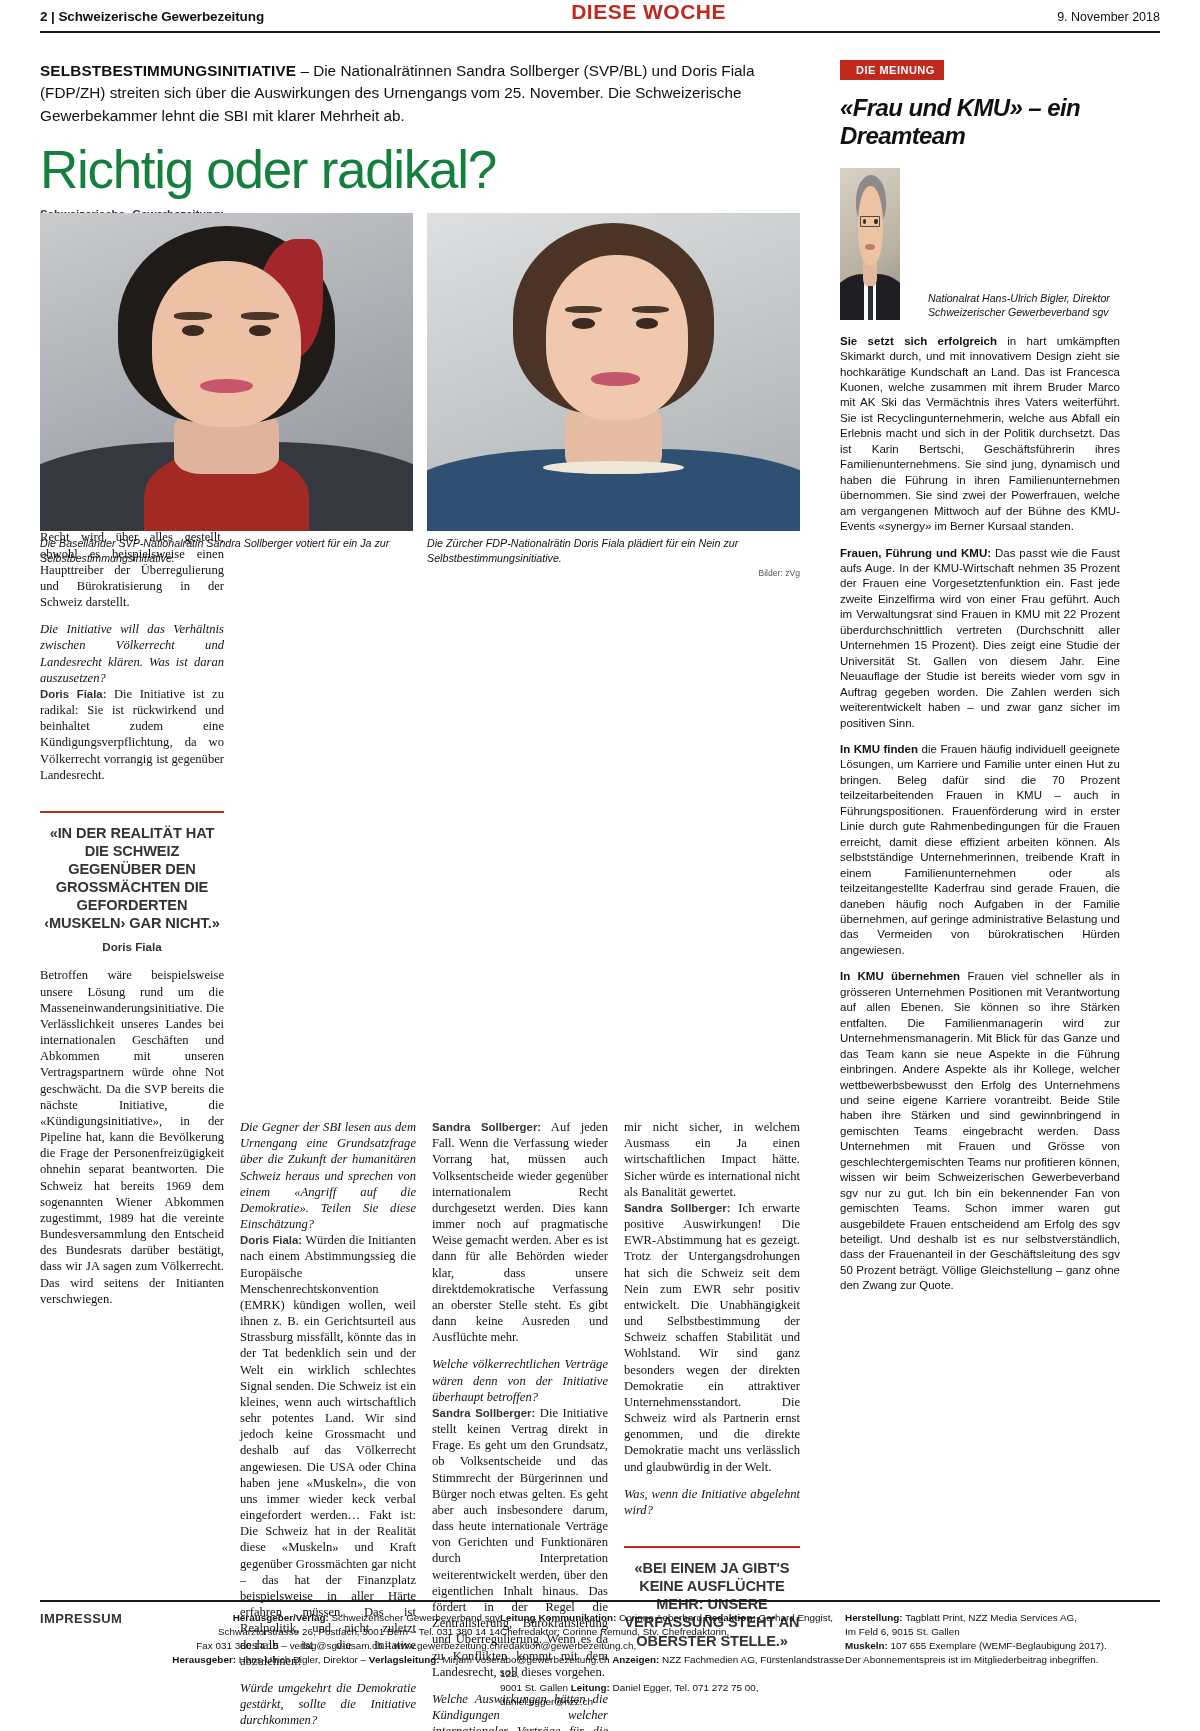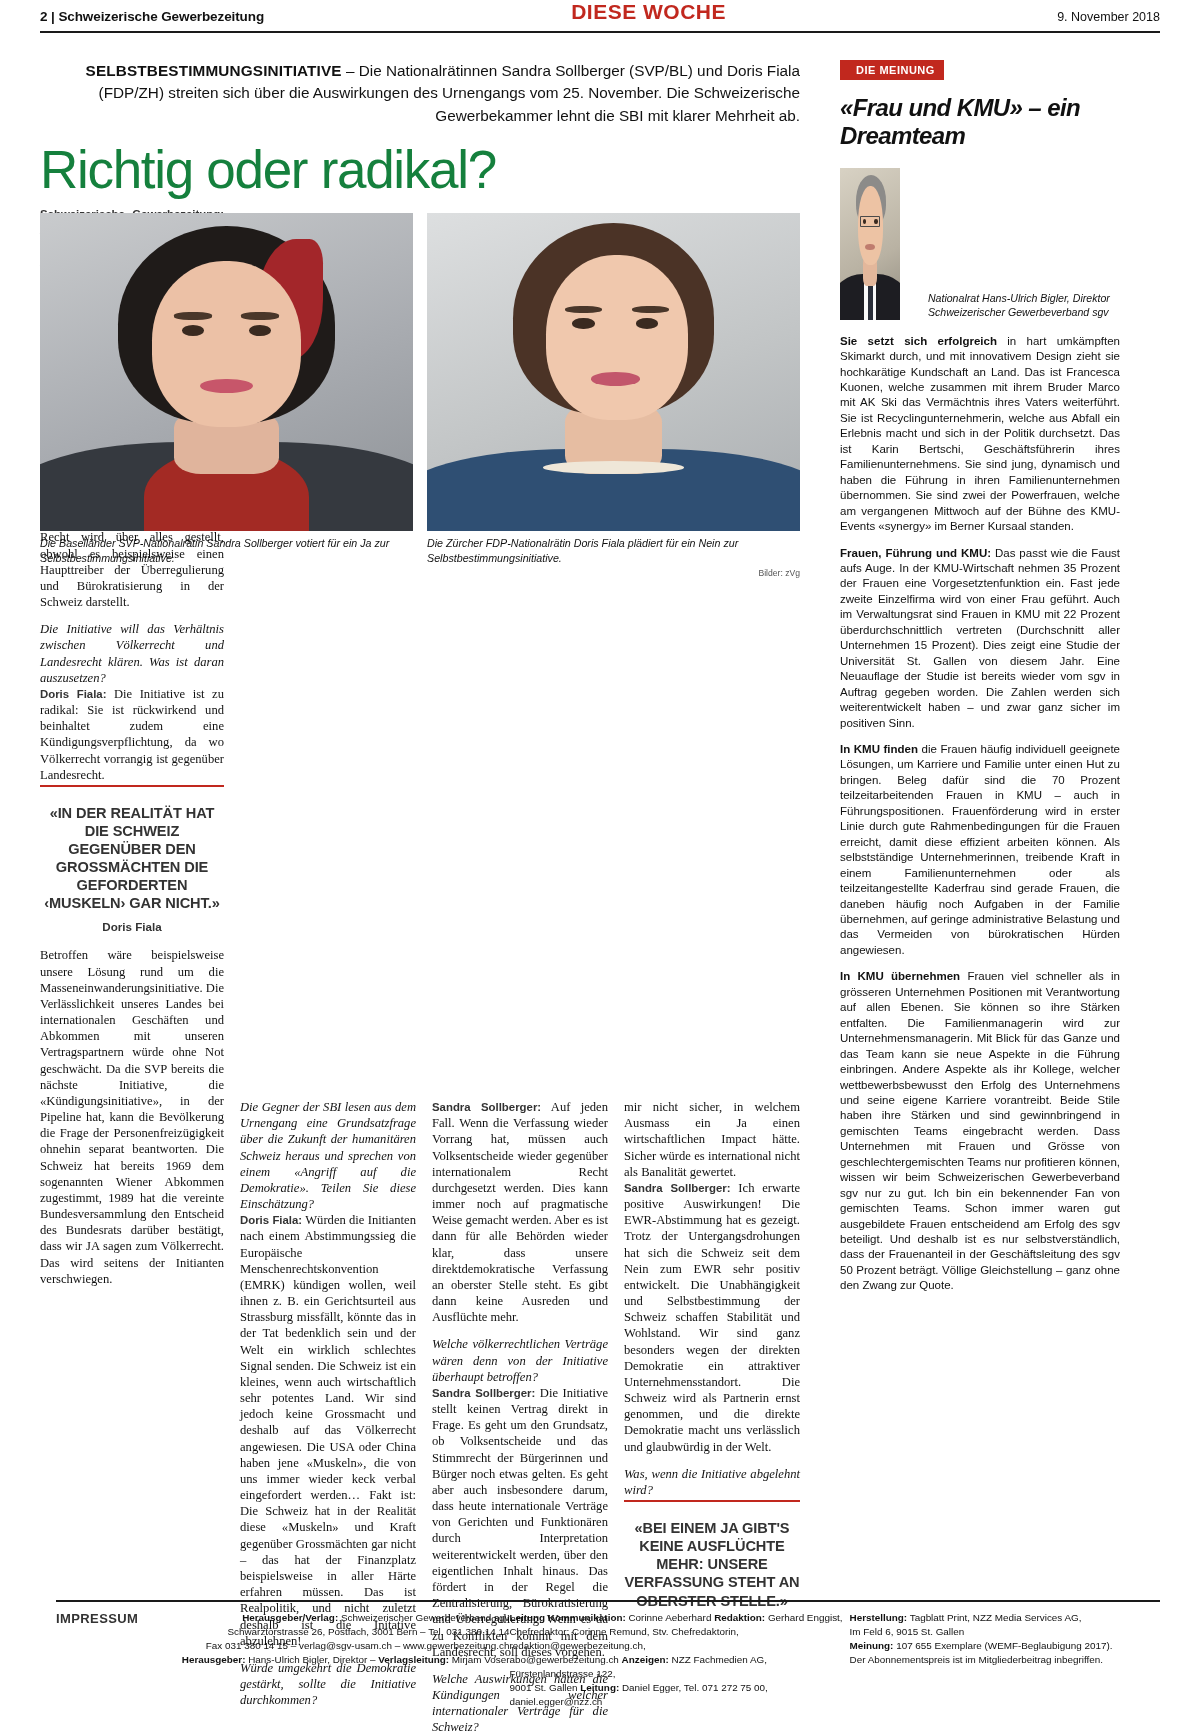--- a/index.html
+++ b/index.html
@@ -25,21 +25,21 @@
   .mh-right { font-size:12.5px; color:#111; }
   .mh-rule { border-bottom:2.5px solid #1a1a1a; margin-top:7px; }
 
   
   .content { display:flex; gap:0; margin-top:27px; }
   .left-zone { width:760px; }
   .gutter { width:22px; }
   .right-zone { width:298px; border-left:0; padding-left:18px; }
 
   
-  .kicker { font-size:15.3px; line-height:1.47; color:#111;text-align:right; }
+  .kicker { font-size:15.3px; line-height:1.47; color:#111; }
   .kicker b { font-weight:bold; letter-spacing:0.15px; }
   .headline { font-size:53px; font-weight:normal; line-height:1.0;
     letter-spacing:-1.3px; margin-top:16px; color:#15803d; }
 
   
   .photorow { display:flex; gap:14px; margin-top:17px; }
   .photo-col { width:100%; }
   .ph { width:100%; height:318px; position:relative; overflow:hidden;
     background:#d6d8da; }
   .cap { font-family:"Liberation Sans", sans-serif; font-style:italic;
@@ -61,21 +61,21 @@
   .col { width:176px; }
   .col.first { width:184px; }
   .serif { font-family:"Liberation Serif", serif; font-size:12.6px;
     line-height:1.285; text-align:justify; color:#111; hyphens:auto; }
   .serif p { margin:0 0 0 0; }
   .serif .spk { font-family:"Liberation Sans", sans-serif; font-weight:bold;
     font-size:11.4px; color:#333; }
   .gap { height:11px; }
 
   
-  .pull { border-top:2.4px solid #c1281e; margin:2px 0 13px; padding-top:17px;
+  .pull { border-top:2.4px solid #c1281e; margin:28px 0 13px; padding-top:11px;
     text-align:center; }
   .pull .pq { font-family:"Liberation Sans", sans-serif; font-weight:bold;
     font-size:14.6px; line-height:1.24; letter-spacing:-0.1px; color:#333; }
   .pull .pa { font-family:"Liberation Sans", sans-serif; font-weight:bold;
     font-size:11.6px; margin-top:7px; color:#333; }
 
   
   .op-label { display:inline-block; background:#c1281e; color:#fff;
     font-weight:bold; font-size:11px; letter-spacing:0.5px; padding:4px 9px 4px 16px; }
   .op-title { font-size:24px; font-weight:bold; font-style:italic;
@@ -85,21 +85,21 @@
   .op-byline { font-style:italic; font-size:10.6px; line-height:1.36;
     margin-top:7px; color:#111; }
   .op-body { font-size:11.5px; line-height:1.345; text-align:justify;
     color:#111; margin-top:14px; hyphens:auto; }
   .op-body p { margin:0 0 11px; }
   .op-body b { font-weight:bold; }
 
   .photo-flex { display:flex; gap:12px; align-items:flex-start; }
 
   
-  .impressum { position:absolute; left:56px; right:40px; bottom:22px; }
+  .impressum { position:absolute; left:40px; right:40px; bottom:22px; }
   .imp-rule { border-top:2.2px solid #1a1a1a; margin-bottom:9px; }
   .imp-grid { display:flex; gap:0; }
   .imp-label { width:100px; font-size:13px; font-weight:bold;
     letter-spacing:0.4px; color:#333; }
   .imp-c { font-size:9.9px; line-height:1.42; color:#111; }
   .imp-c b { font-weight:bold; }
   .imp-c1 { width:360px;text-align:right; }
   .imp-c2 { width:345px; }
   .imp-c3 { width:315px; }
 </style>
@@ -269,19 +269,19 @@
         </div>
       <div class="imp-c imp-c2">
           <div><b>Leitung Kommunikation:</b><span> Corinne Aeberhard </span><b>Redaktion:</b><span> Gerhard Enggist,</span></div>
           <div><span>Chefredaktor; Corinne Remund, Stv. Chefredaktorin, redaktion@gewerbezeitung.ch,</span></div>
           <div><span>abo@gewerbezeitung.ch </span><b>Anzeigen:</b><span> NZZ Fachmedien AG, Fürstenlandstrasse 122,</span></div>
           <div><span>9001 St. Gallen </span><b>Leitung:</b><span> Daniel Egger, Tel. 071 272 75 00, daniel.egger@nzz.ch</span></div>
         </div>
       <div class="imp-c imp-c3">
           <div><b>Herstellung:</b><span> Tagblatt Print, NZZ Media Services AG,</span></div>
           <div><span>Im Feld 6, 9015 St. Gallen</span></div>
-          <div><b>Meinung:</b><span> 107 655 Exemplare (WEMF-Beglaubigung 2017).</span></div>
+          <div><b>Muskeln:</b><span> 107 655 Exemplare (WEMF-Beglaubigung 2017).</span></div>
           <div><span>Der Abonnementspreis ist im Mitgliederbeitrag inbegriffen.</span></div>
         </div>
     </div>
   </div>
 
 </div>
 
 </body></html>

